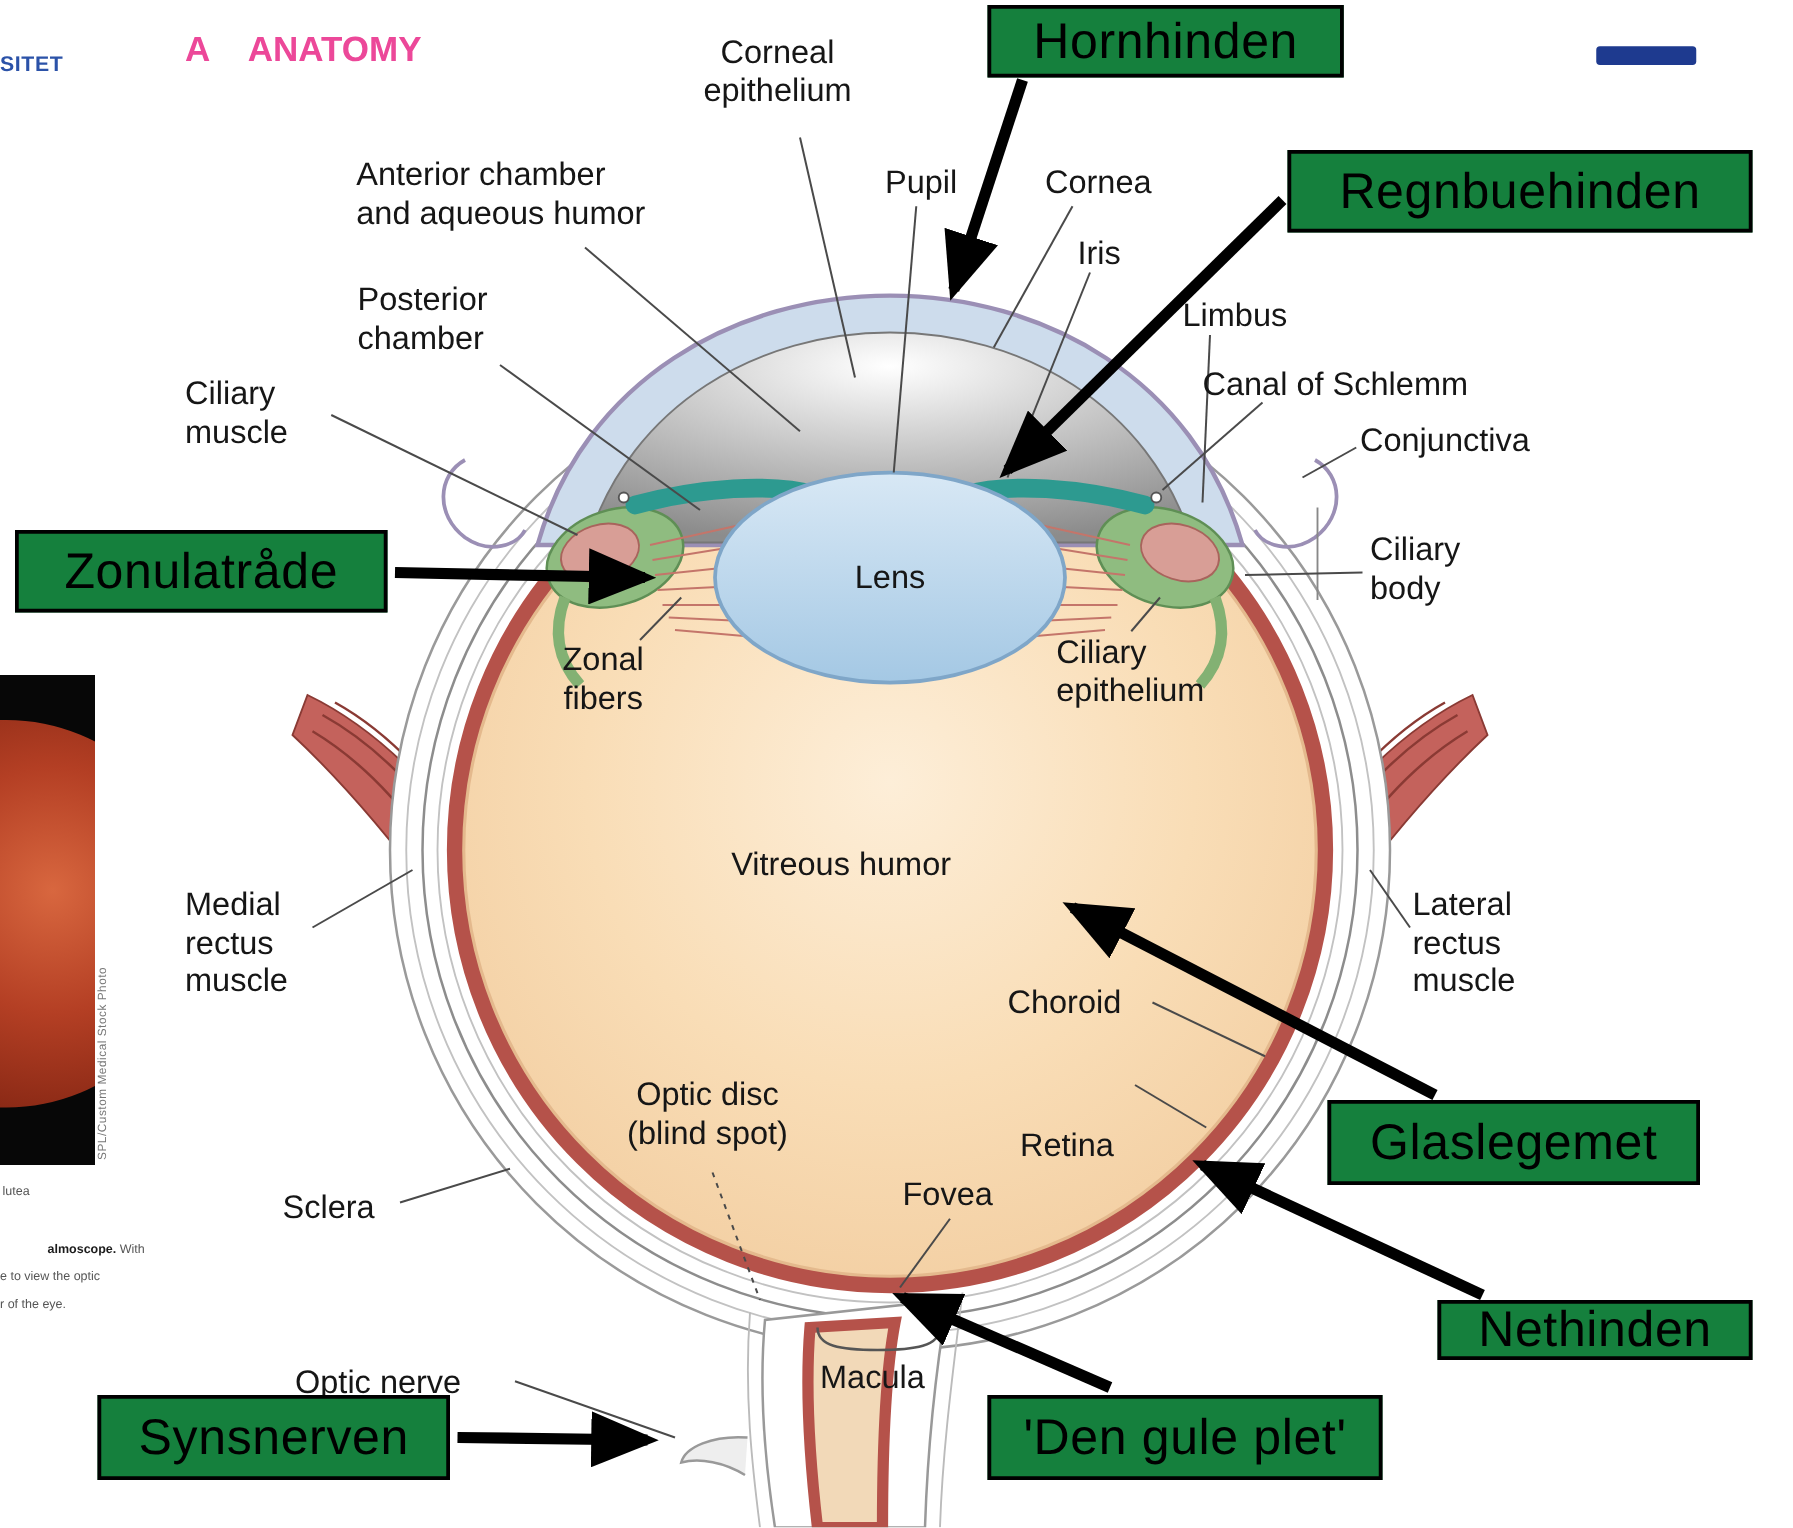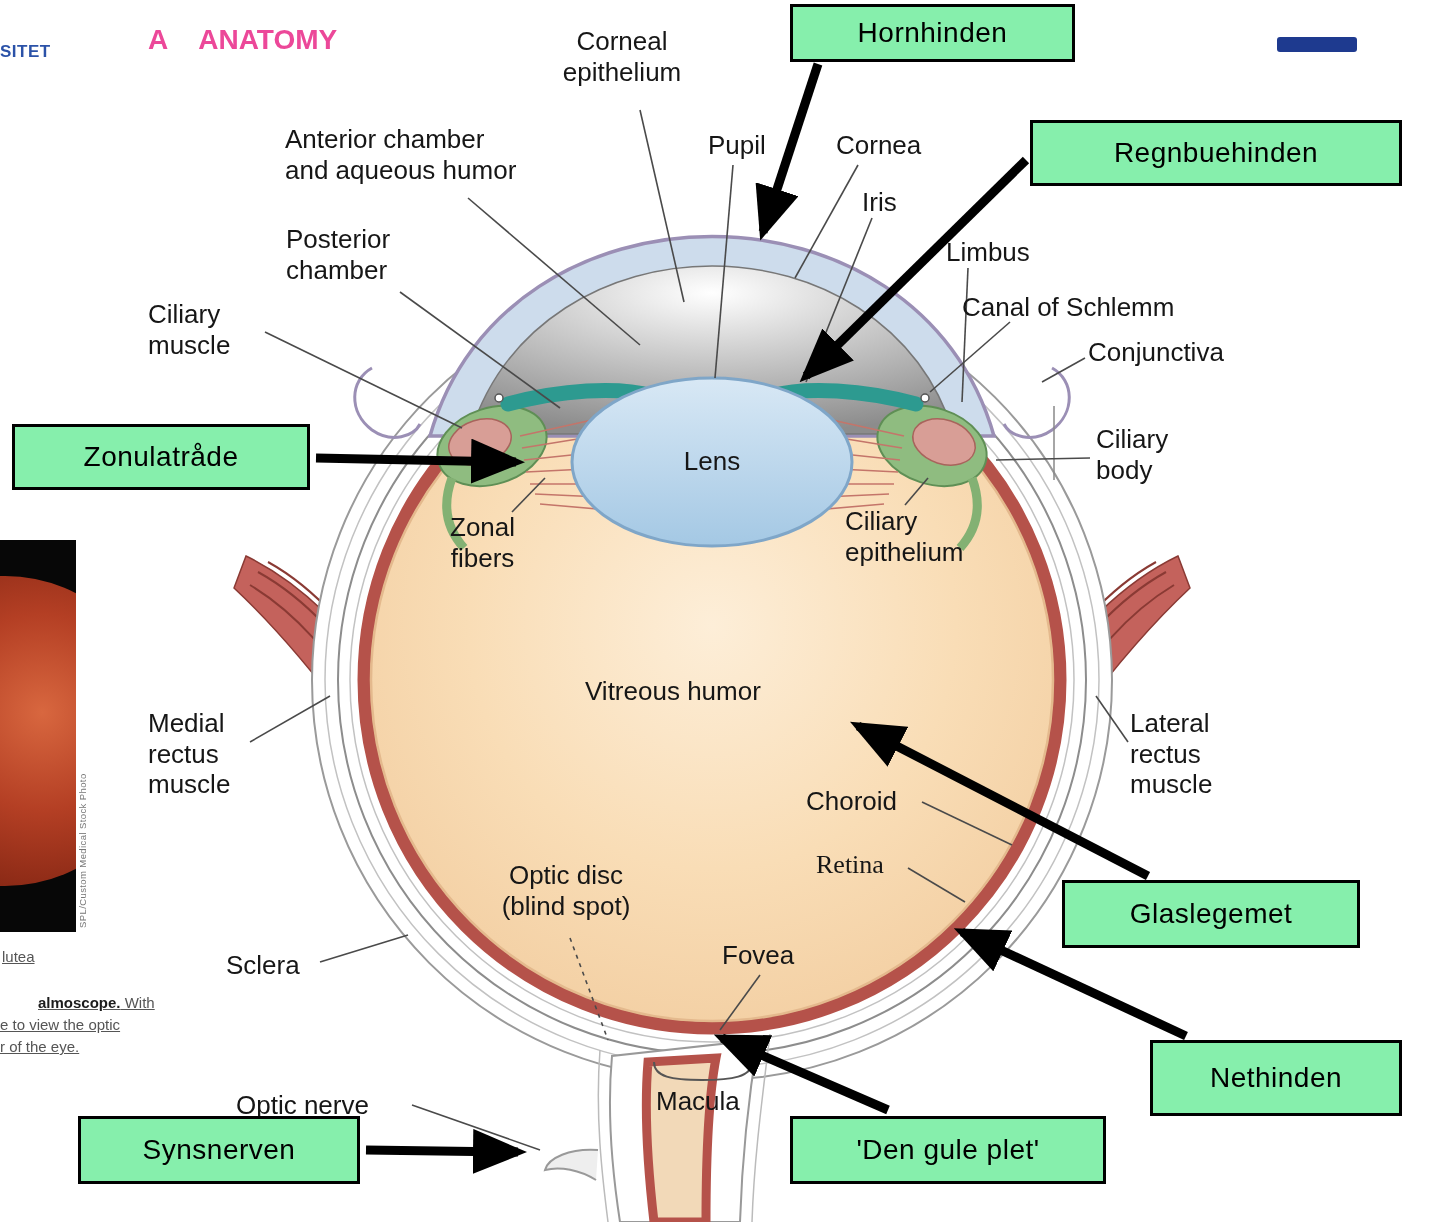--- a/index.html
+++ b/index.html
@@ -12,21 +12,21 @@
   
   .lbl {
     position:absolute; font-size:26px; line-height:1.18; color:#161616;
     white-space:pre-line;
   }
   .lbl.center { transform:translateX(-50%); text-align:center; }
 
   
   .callout {
     position:absolute; display:flex; align-items:center; justify-content:center;
-    border:3.5px solid #000; background:#86efac; color:#000; font-size:28px;
+    border:3.5px solid #000; background:#15803d; color:#000; font-size:40px;
     box-sizing:border-box; letter-spacing:0.5px;
   }
 
   .heading { position:absolute; left:148px; top:24px; font-size:28px; font-weight:bold; color:#ec4899; }
   .heading .fig-label { margin-right:30px; }
 
   .logo-frag {
     position:absolute; left:0px; top:42px; font-size:17px; font-weight:bold;
     color:#2b52a8; letter-spacing:0.5px;
   }
@@ -43,21 +43,21 @@
   .fundus {
     position:absolute; left:-150px; top:36px; width:310px; height:310px; border-radius:50%;
     background:radial-gradient(circle at 62% 44%, #d8673f 0%, #b43f24 38%, #8c2a16 68%, #571709 100%);
   }
   .credit {
     position:absolute; left:77px; top:548px; height:380px;
     writing-mode:vertical-rl; transform:rotate(180deg);
     font-size:9.5px; color:#777; letter-spacing:0.4px;
     display:flex; align-items:center; justify-content:flex-start;
   }
-  .cap { position:absolute; font-size:15px; color:#555; white-space:nowrap;text-decoration:underline; }
+  .cap { position:absolute; font-size:10px; color:#555; white-space:nowrap; }
   .cap .b { font-weight:bold; color:#1c1c1c;padding-left:38px; }
 </style>
 </head>
 <body>
 
 <div class="canvas">
 
   <svg class="layer" width="1434" height="1222" viewBox="0 0 1434 1222">
     <defs>
       <radialGradient id="vitreousGrad" cx="50%" cy="42%" r="65%">
@@ -219,33 +219,33 @@
   <div class="lbl" style="left:845px; top:506px;">Ciliary
 epithelium</div>
   <div class="lbl" style="left:585px; top:676px;">Vitreous humor</div>
   <div class="lbl" style="left:148px; top:708px;">Medial
 rectus
 muscle</div>
   <div class="lbl" style="left:1130px; top:708px;">Lateral
 rectus
 muscle</div>
   <div class="lbl" style="left:806px; top:786px;">Choroid</div>
-  <div class="lbl" style="left:816px; top:850px;font-family:Liberation Serif, serif;">Retina</div>
+  <div class="lbl" style="left:816px; top:901px;">Retina</div>
   <div class="lbl center" style="left:566px; top:860px;">Optic disc
 (blind spot)</div>
   <div class="lbl" style="left:226px; top:950px;">Sclera</div>
   <div class="lbl" style="left:722px; top:940px;">Fovea</div>
   <div class="lbl" style="left:236px; top:1090px;">Optic nerve</div>
   <div class="lbl" style="left:656px; top:1086px;">Macula</div>
 
   <div class="callout" style="left:790px; top:4px; width:285px; height:58px;">Hornhinden</div>
   <div class="callout" style="left:1030px; top:120px; width:372px; height:66px;">Regnbuehinden</div>
   <div class="callout" style="left:12px; top:424px; width:298px; height:66px;">Zonulatråde</div>
   <div class="callout" style="left:1062px; top:880px; width:298px; height:68px;">Glaslegemet</div>
-  <div class="callout" style="left:1150px; top:1040px; width:252px; height:76px;">Nethinden</div>
+  <div class="callout" style="left:1150px; top:1040px; width:252px; height:48px;">Nethinden</div>
   <div class="callout" style="left:78px; top:1116px; width:282px; height:68px;">Synsnerven</div>
   <div class="callout" style="left:790px; top:1116px; width:316px; height:68px;">'Den gule plet'</div>
 
   <div class="photo">
     <div class="fundus"></div>
     <svg width="76" height="392">
       <path d="M10,120 C30,160 25,220 8,270 M30,150 C45,190 42,240 28,280" fill="none" stroke="#6e1c0e" stroke-width="3" opacity="0.8"></path>
     </svg>
   </div>
   <div class="credit">SPL/Custom Medical Stock Photo</div>

